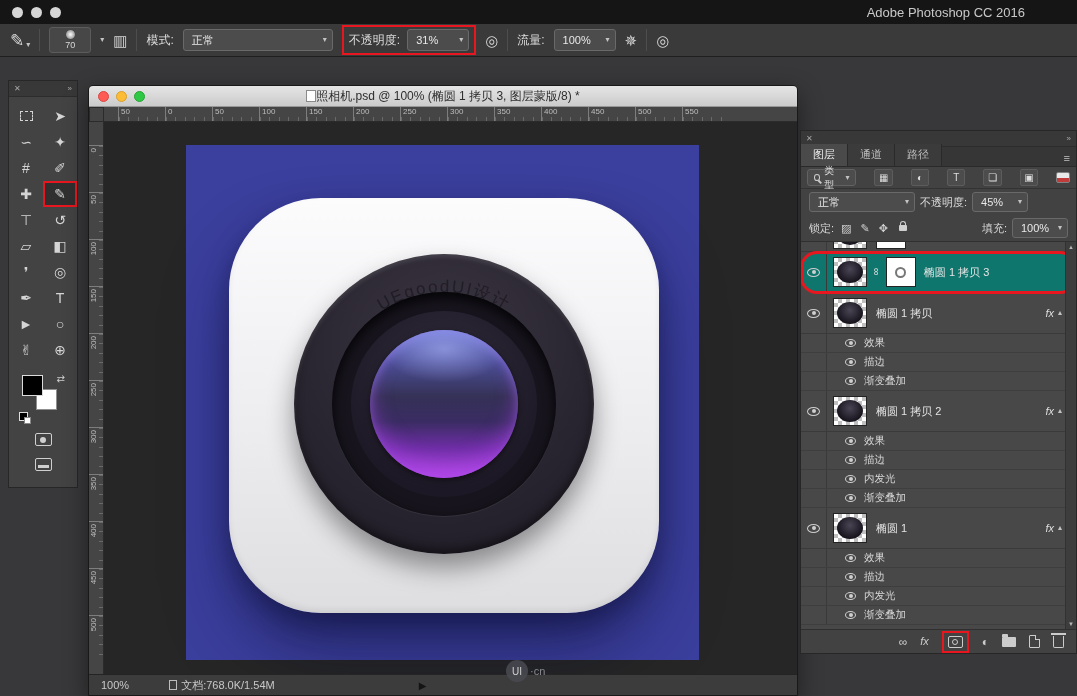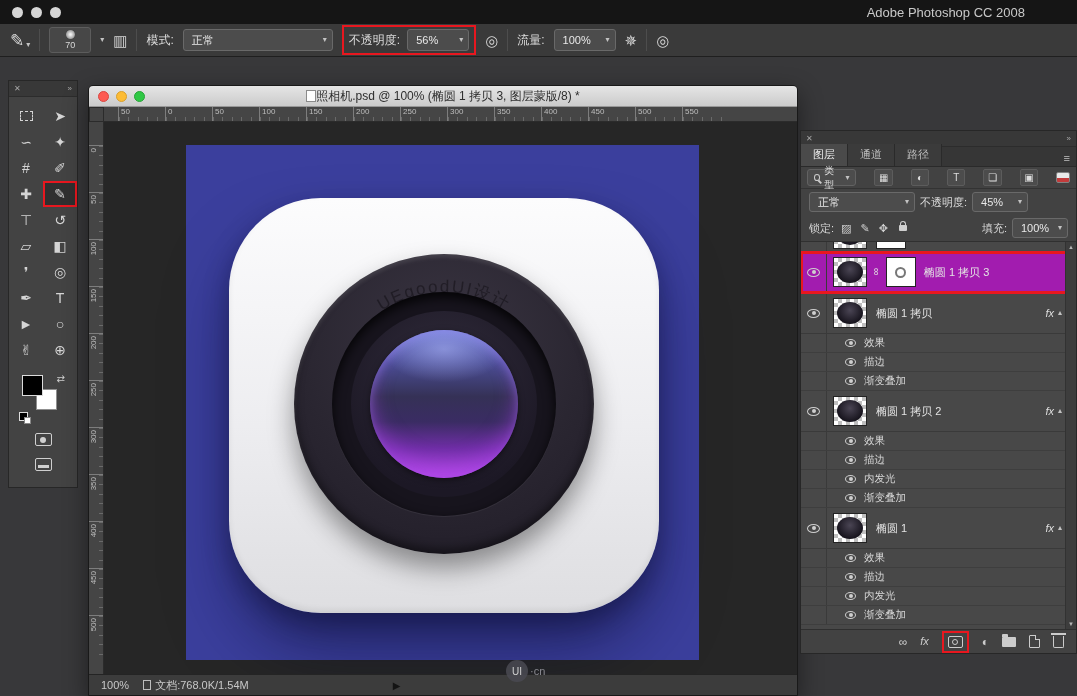--- a/index.html
+++ b/index.html
@@ -97,21 +97,21 @@
     background:linear-gradient(180deg,#6a74cf 0%,#4b4e96 22%,#353156 45%,#3a2c63 62%,#6f2ea6 80%,#a944dd 97%);
     box-shadow:inset 0 -10px 20px rgba(180,70,240,.5), inset 0 4px 8px rgba(150,160,255,.35), 0 2px 6px rgba(0,0,0,.5); }
   .lens::after { content:""; position:absolute; inset:0; border-radius:50%;
     background:radial-gradient(ellipse 60% 32% at 50% 13%, rgba(175,185,250,.55), rgba(175,185,250,0) 70%); }
   .arctext { position:absolute; left:65px; top:56px; width:300px; height:300px; }
 
   .doc-status { position:absolute; left:0; right:0; bottom:0; height:21px; background:#3c3c3c;
     border-top:1px solid #242424; display:flex; align-items:center; gap:14px; padding:0 12px;
     color:#c8c8c8; font-size:11px; }
   .docic2 { width:8px; height:10px; background:none; border:1px solid #bdbdbd; display:inline-block; margin-right:4px; }
-  .statdoc { display:flex; align-items:center; }
+  .statdoc { display:flex; align-items:center;margin-left:26px; }
   .statarrow { color:#141414; font-size:10px; margin-left:130px; }
 
   
   .dock { position:absolute; left:800px; top:130px; width:277px; height:524px; background:#434343;
     border:1px solid #272727; }
   .tabs { height:20px; background:#363636; display:flex; align-items:flex-end; border-bottom:1px solid #2a2a2a; }
   .tab { padding:3px 12px 4px; font-size:11px; color:#bdbdbd; background:#3b3b3b; border-right:1px solid #2a2a2a; }
   .tab.active { background:#4a4a4a; color:#ececec; }
   .tabmenu { margin-left:auto; color:#c0c0c0; font-size:11px; padding:0 6px 2px; }
   .filter-row { height:22px; display:flex; align-items:center; gap:18px; padding:0 6px;
@@ -133,21 +133,21 @@
   .padlock { width:8px; height:6px; background:#cfcfcf; border-radius:1px; position:relative; margin:0 4px; }
   .padlock::before { content:""; position:absolute; left:1px; top:-4px; width:4px; height:4px;
     border:1.5px solid #cfcfcf; border-bottom:none; border-radius:3px 3px 0 0; }
   .fill-lbl { margin-left:auto; }
 
   .layer-list { position:absolute; left:0; right:0; top:110px; bottom:24px; background:#484848;
     border-top:1px solid #303030; overflow:hidden; }
   .lrow { height:41px; display:flex; align-items:center; border-bottom:1px solid #3a3a3a; position:relative; }
   .lrow.partial { height:10px; overflow:hidden; align-items:flex-start; }
   .lrow.partial .thumb, .lrow.partial .maskthumb { margin-top:-23px; }
-  .lrow.selected { background:#a21caf; outline:3px solid #e8171f; outline-offset:-2px; z-index:2; }
+  .lrow.selected { background:#0f766e; outline:3px solid #e8171f; outline-offset:-2px; z-index:2;border-radius:16px; }
   .eyecol { width:26px; height:100%; border-right:1px solid #3a3a3a; display:flex; align-items:center;
     justify-content:center; flex:0 0 26px; }
   .eye { width:13px; height:9px; border:1px solid #cfcfcf; border-radius:50%; position:relative; display:inline-block; }
   .eye::after { content:""; position:absolute; left:50%; top:50%; width:4px; height:4px; margin:-2px 0 0 -2px;
     background:#cfcfcf; border-radius:50%; }
   .eye.sm { width:11px; height:8px; }
   .thumb { width:34px; height:30px; margin:0 5px 0 6px; border:1px solid #232323; position:relative; flex:0 0 34px;
     background-color:#fff;
     background-image:linear-gradient(45deg,#bfbfbf 25%,transparent 25%,transparent 75%,#bfbfbf 75%),
       linear-gradient(45deg,#bfbfbf 25%,transparent 25%,transparent 75%,#bfbfbf 75%);
@@ -199,21 +199,21 @@
 <body>
 
 <div class="app">
 
   <header class="menubar">
     <div class="traffic">
       <span></span>
       <span></span>
       <span></span>
     </div>
-    <div class="app-title">Adobe Photoshop CC 2008</div>
+    <div class="app-title">Adobe Photoshop CC 2016</div>
   </header>
 
   <div class="optionsbar">
     <div class="tool-preview">
       <span class="obicon">✎</span>
       <span class="caret">▾</span>
     </div>
     <div class="sep"></div>
     <div class="brush-preset">
       <span class="dot"></span>
@@ -223,21 +223,21 @@
     <span class="obicon">▥</span>
     <div class="sep"></div>
     <span class="lbl">模式:</span>
     <div class="dropdown dd-mode">
       <span>正常</span>
       <span class="caret">▾</span>
     </div>
     <div class="rb-opacity">
       <span class="lbl">不透明度:</span>
       <div class="dropdown dd-num">
-        <span>56%</span>
+        <span>31%</span>
         <span class="caret">▾</span>
       </div>
     </div>
     <span class="obicon">◎</span>
     <div class="sep"></div>
     <span class="lbl">流量:</span>
     <div class="dropdown dd-num">
       <span>100%</span>
       <span class="caret">▾</span>
     </div>

